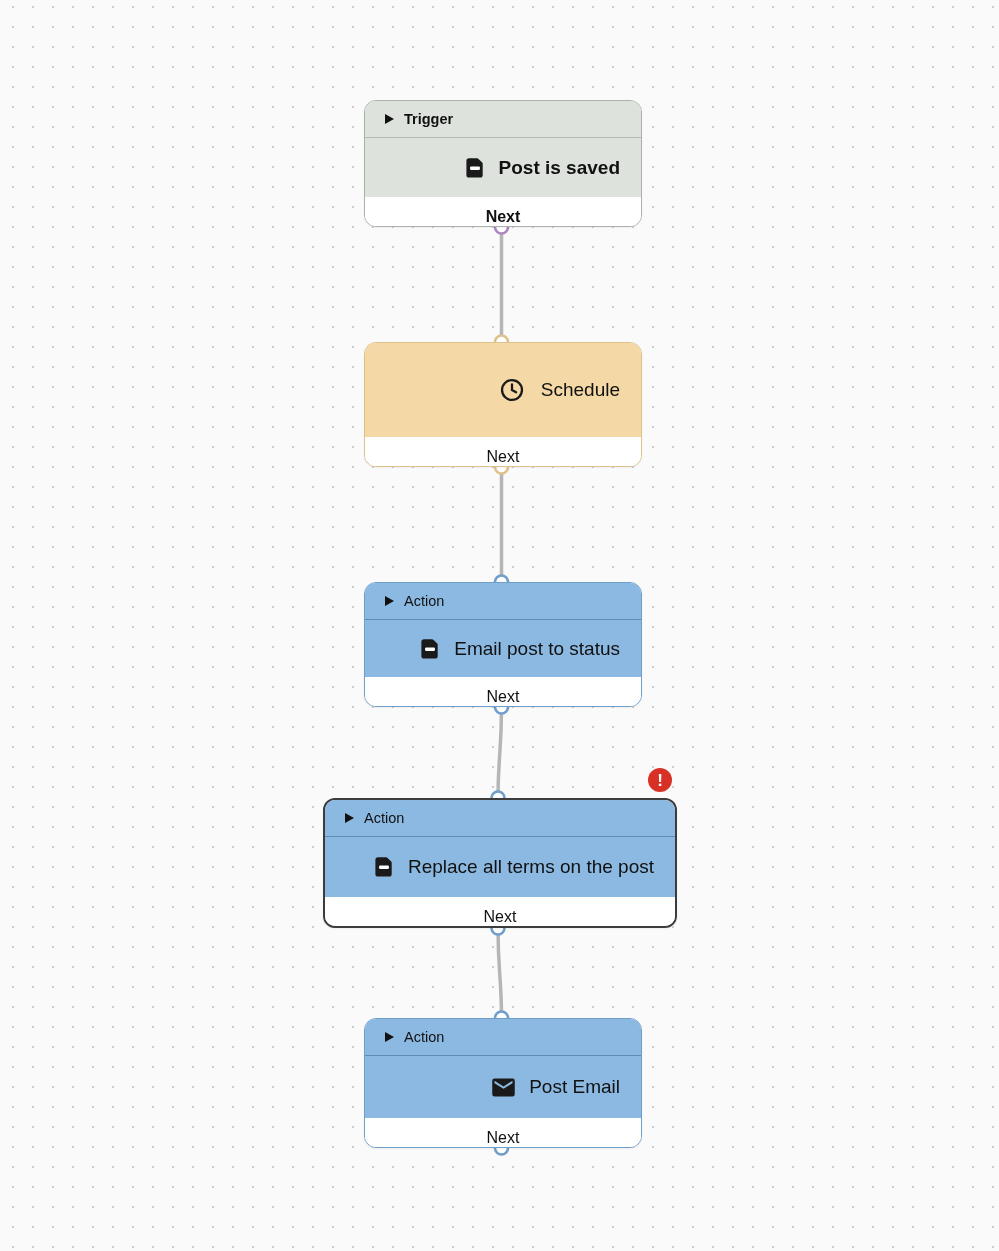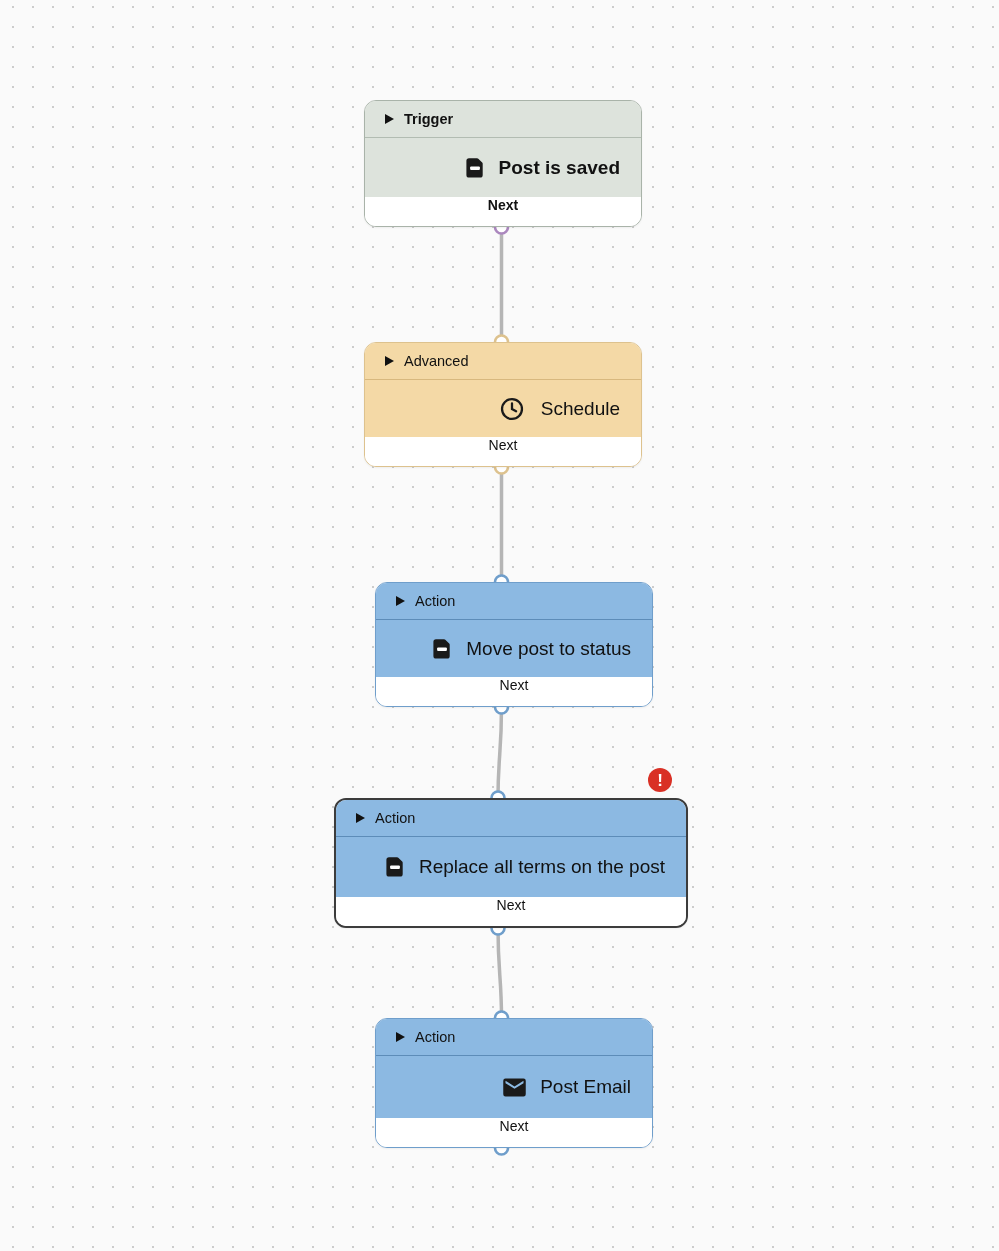--- a/index.html
+++ b/index.html
@@ -19,21 +19,21 @@
   .port-action   { stroke:var(--action-border); }
 
   .node {
     position:absolute; display:flex; flex-direction:column;
     border-radius:12px; overflow:hidden; background:var(--footer-bg);
     border:1.5px solid; box-shadow:0 1px 2px rgba(0,0,0,0.05);
     color:var(--text);
   }
   .node--trigger  { border-color:var(--trigger-border);font-weight:bold; }
   .node--advanced { border-color:var(--advanced-border); }
-  .node--action   { border-color:var(--action-border);margin-left:11px; }
+  .node--action   { border-color:var(--action-border); }
   .node--selected { border:2px solid var(--selected-border); }
 
   .node-header {
     height:37px; flex:0 0 37px; display:flex; align-items:center;
     padding:0 20px; gap:10px; font-size:14.5px; border-bottom:1px solid;
   }
   .node--trigger  .node-header { background:var(--trigger-bg);  border-bottom-color:var(--trigger-divider); }
   .node--advanced .node-header { background:var(--advanced-bg); border-bottom-color:var(--advanced-divider); }
   .node--action   .node-header { background:var(--action-bg);   border-bottom-color:var(--action-divider); }
 
@@ -44,21 +44,21 @@
     flex:1 1 auto; display:flex; align-items:center;
     padding:0 21px; gap:12px; font-size:19px;justify-content:flex-end;
   }
   .node--trigger  .node-body { background:var(--trigger-bg); }
   .node--advanced .node-body { background:var(--advanced-bg);gap:16px; }
   .node--action   .node-body { background:var(--action-bg); }
   .node-body .icn { display:flex; align-items:center; }
 
   .node-footer {
     height:29px; flex:0 0 29px; background:var(--footer-bg);
-    display:flex; align-items:flex-start; justify-content:center; font-size:14px;
+    display:flex; align-items:flex-end; justify-content:center; font-size:16px;
   }
 
   .error-badge {
     position:absolute; left:648px; top:768px; width:24px; height:24px;
     border-radius:50%; background:var(--error-badge-bg); color:var(--error-badge-fg);
     display:flex; align-items:center; justify-content:center;
     font-size:17px; font-weight:700; line-height:1;
   }
 </style>
 </head>
@@ -96,24 +96,20 @@
           </svg>
       </span>
       <span>Post is saved</span>
     </div>
     <div class="node-footer">
       <span>Next</span>
     </div>
   </div>
 
   <div class="node node--advanced" style="left:364px; top:342px; width:278px; height:125px;">
-    <div class="node-header">
-      <span class="tri"></span>
-      <span>Advanced</span>
-    </div>
     <div class="node-body">
       <span class="icn">
         <svg width="26" height="26" viewBox="0 0 24 24" fill="none" stroke="#1a1a1a" stroke-width="2.1" stroke-linecap="round">
             <circle cx="12" cy="12" r="9.2"></circle>
             <path d="M12 6.8 V12 L15.8 14.1"></path>
           </svg>
       </span>
       <span>Schedule</span>
     </div>
     <div class="node-footer">
@@ -126,21 +122,21 @@
       <span class="tri"></span>
       <span>Action</span>
     </div>
     <div class="node-body">
       <span class="icn">
         <svg width="24" height="24" viewBox="0 0 24 24">
             <path fill="#1a1a1a" d="M6 2.2h8.1c.45 0 .88.18 1.2.5l3.9 3.9c.32.32.5.75.5 1.2V19a2.6 2.6 0 0 1-2.6 2.6H6A2.6 2.6 0 0 1 3.4 19V4.8A2.6 2.6 0 0 1 6 2.2z"></path>
             <rect x="7.1" y="10.6" width="9.8" height="3.3" rx="1" fill="#fff"></rect>
           </svg>
       </span>
-      <span>Move post to status</span>
+      <span>Email post to status</span>
     </div>
     <div class="node-footer">
       <span>Next</span>
     </div>
   </div>
 
   <div class="node node--action node--selected" style="left:323px; top:798px; width:354px; height:130px;">
     <div class="node-header">
       <span class="tri"></span>
       <span>Action</span>

